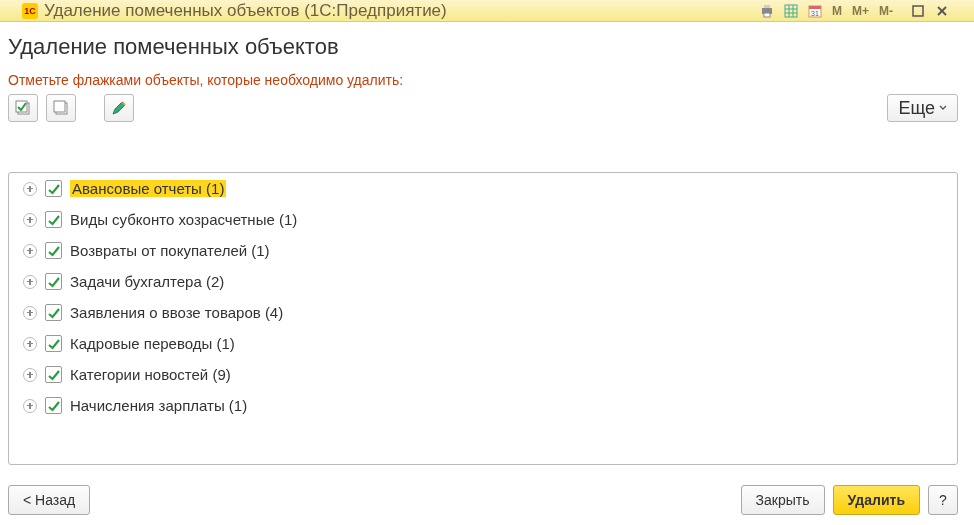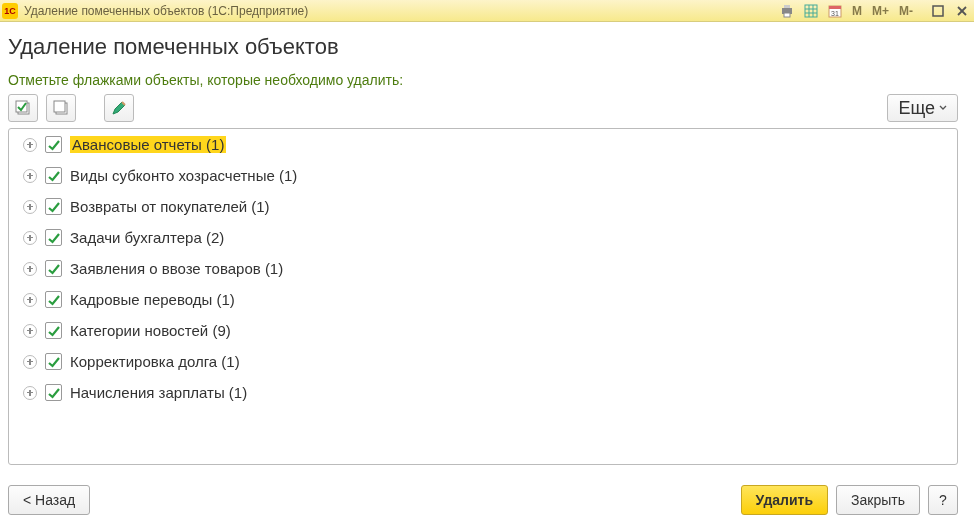--- a/index.html
+++ b/index.html
@@ -11,53 +11,53 @@
     height: 525px;
     overflow: hidden;
     color: #333;
   }
   .titlebar {
     height: 22px;
     background: linear-gradient(#fdf4c9, #f7e98c);
     border-bottom: 1px solid #d8cd7e;
     display: flex;
     align-items: center;
-    padding: 0 2px;
+    padding: 0 22px;
     gap: 6px;
   }
   .titlebar .logo {
     width: 16px; height: 16px;
     background: #ffcc00;
     border-radius: 3px;
     font-size: 9px;
     line-height: 16px;
     text-align: center;
     color: #a00;
     font-weight: bold;
   }
-  .titlebar .title { color: #6a6141; flex: 1; font-size: 12px; }
+  .titlebar .title { color: #6a6141; flex: 1; font-size: 17px; }
   .titlebar .right-tools { display: flex; align-items: center; gap: 4px; }
   .tbtn {
     width: 20px; height: 18px;
     display: flex; align-items: center; justify-content: center;
     cursor: pointer;
     color: #666;
   }
   .tbtn.sep { width: 4px; cursor: default; }
   .tbtn.mtxt { width: auto; padding: 0 3px; font-weight: bold; font-size: 12px; color: #867a4a; }
   .tbtn.close svg { stroke: #555; }
   .tbtn.max svg { stroke: #555; }
   .content {
     padding: 12px 16px 10px 8px;
     height: calc(100% - 22px);
     display: flex;
     flex-direction: column;
   }
   .page-title { font-size: 22px; color: #333; margin-bottom: 12px; }
-  .instruction { font-size: 14px; color: #4d7c0f; margin-bottom: 6px; }
+  .instruction { font-size: 14px; color: #c2410c; margin-bottom: 6px; }
   .toolbar-row { display: flex; align-items: center; gap: 8px; margin-bottom: 6px; }
   .tool-btn {
     width: 30px; height: 28px;
     border: 1px solid #bbb; border-radius: 3px;
     background: linear-gradient(#fdfdfd, #efefef);
     display: flex; align-items: center; justify-content: center;
     cursor: pointer;
   }
   .spacer { flex: 1; }
   .eshe-btn {
@@ -67,20 +67,21 @@
     display: flex; align-items: center; gap: 4px;
     cursor: pointer;
     font-size: 18px;
   }
   .tree-container {
     flex: 1;
     border: 1px solid #bbb;
     border-radius: 3px;
     overflow-y: scroll;
     background: #fff;
+    margin-top: 44px;
   }
   .tree-item {
     display: flex; align-items: center;
     height: 31px;
     padding-left: 14px;
     gap: 8px;
   }
   .expand-icon {
     width: 14px; height: 14px;
     border: 1px solid #bbb; border-radius: 50%;
@@ -251,60 +252,51 @@
         </div>
         <span class="item-label">Задачи бухгалтера (2)</span>
       </div>
       <div class="tree-item">
         <div class="expand-icon"></div>
         <div class="chk">
           <svg width="14" height="14" viewBox="0 0 14 14">
             <polyline points="2,8 5.5,11 12,3"></polyline>
           </svg>
         </div>
-        <span class="item-label">Заявления о ввозе товаров (1)</span>
+        <span class="item-label">Заявления о ввозе товаров (4)</span>
       </div>
       <div class="tree-item">
         <div class="expand-icon"></div>
         <div class="chk">
           <svg width="14" height="14" viewBox="0 0 14 14">
             <polyline points="2,8 5.5,11 12,3"></polyline>
           </svg>
         </div>
         <span class="item-label">Кадровые переводы (1)</span>
       </div>
       <div class="tree-item">
         <div class="expand-icon"></div>
         <div class="chk">
           <svg width="14" height="14" viewBox="0 0 14 14">
             <polyline points="2,8 5.5,11 12,3"></polyline>
           </svg>
         </div>
         <span class="item-label">Категории новостей (9)</span>
-      </div>
-      <div class="tree-item">
-        <div class="expand-icon"></div>
-        <div class="chk">
-          <svg width="14" height="14" viewBox="0 0 14 14">
-            <polyline points="2,8 5.5,11 12,3"></polyline>
-          </svg>
-        </div>
-        <span class="item-label">Корректировка долга (1)</span>
       </div>
       <div class="tree-item">
         <div class="expand-icon"></div>
         <div class="chk">
           <svg width="14" height="14" viewBox="0 0 14 14">
             <polyline points="2,8 5.5,11 12,3"></polyline>
           </svg>
         </div>
         <span class="item-label">Начисления зарплаты (1)</span>
       </div>
     </div>
 
   <div class="footer-row">
     <div class="fbtn">&lt; Назад</div>
     <div class="spacer"></div>
+    <div class="fbtn">Закрыть</div>
     <div class="fbtn primary">Удалить</div>
-    <div class="fbtn">Закрыть</div>
     <div class="fbtn qmark">?</div>
   </div>
 </div>
 
 </body></html>

